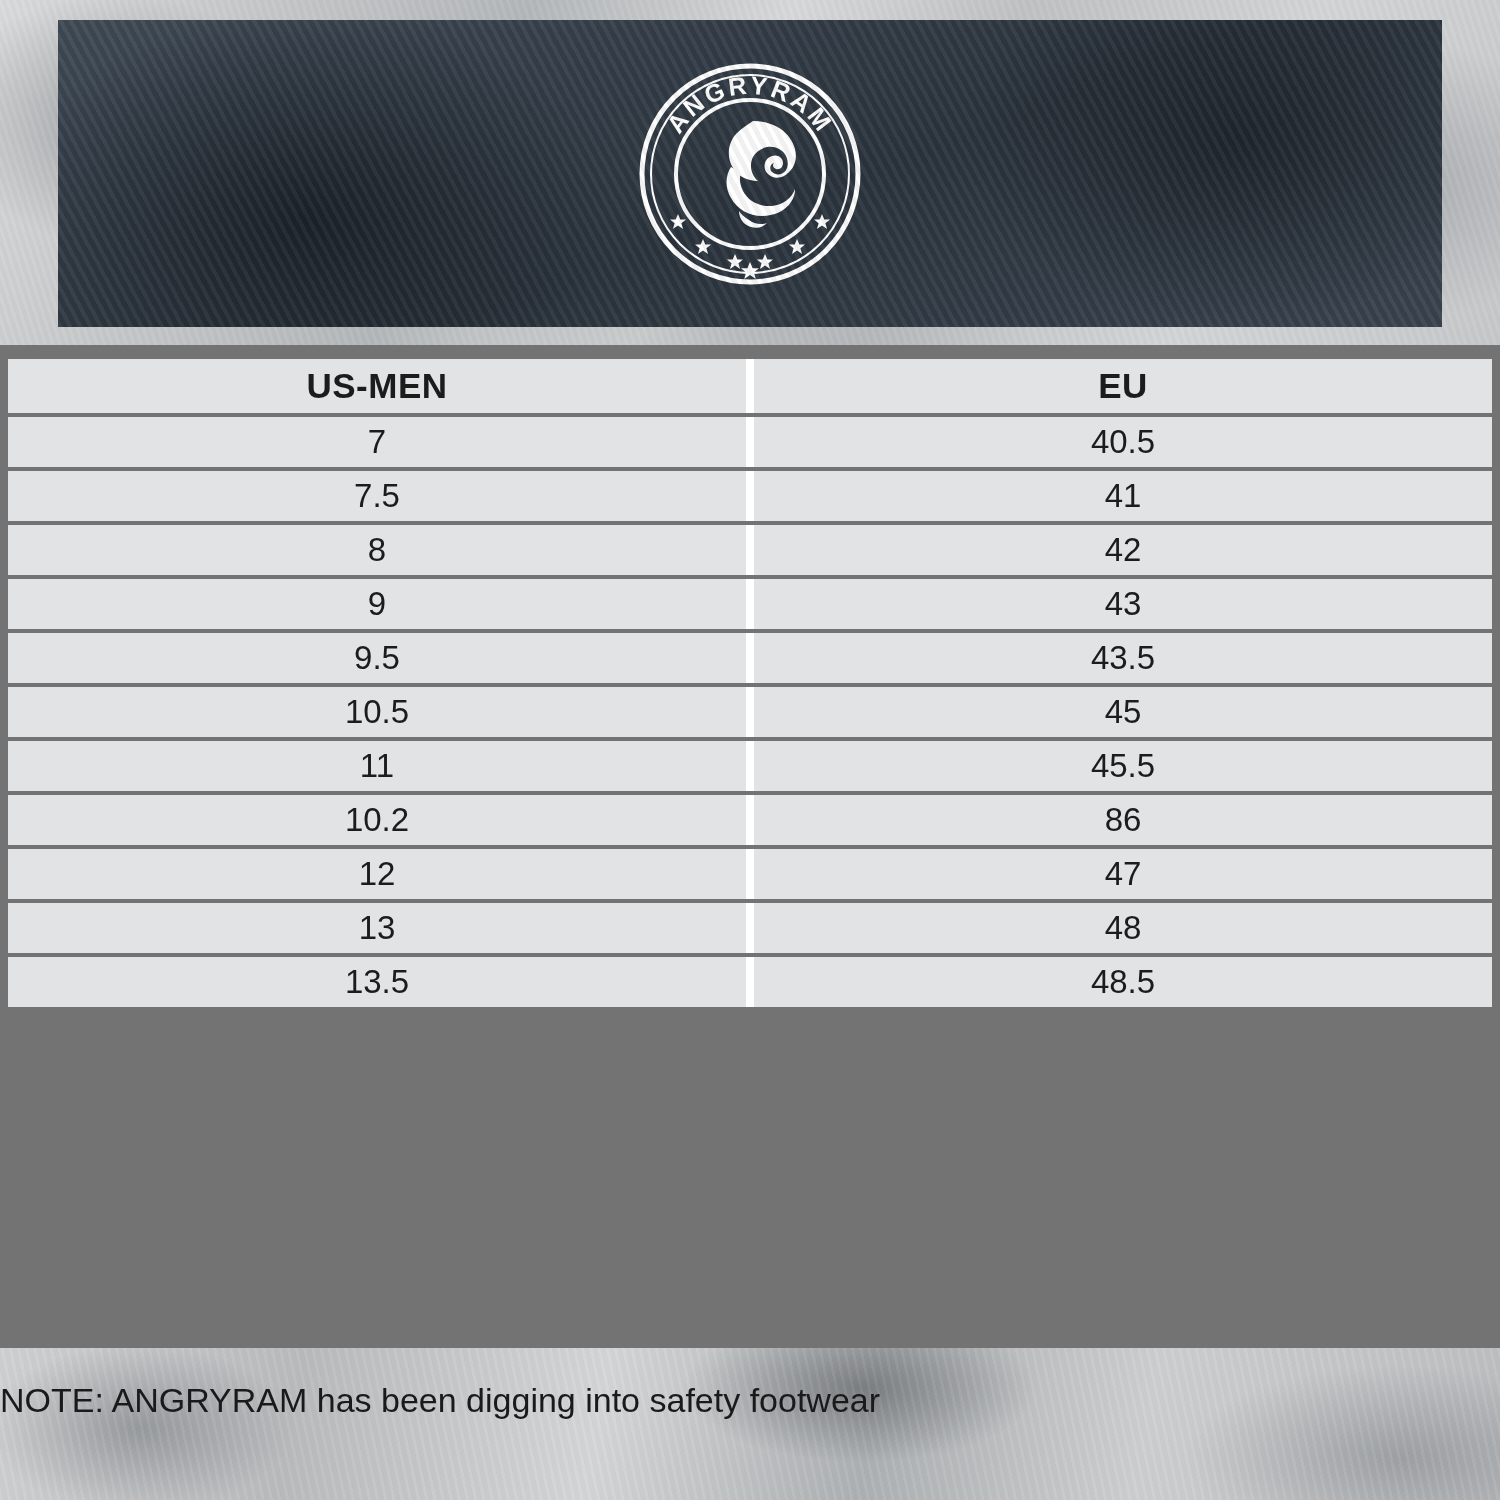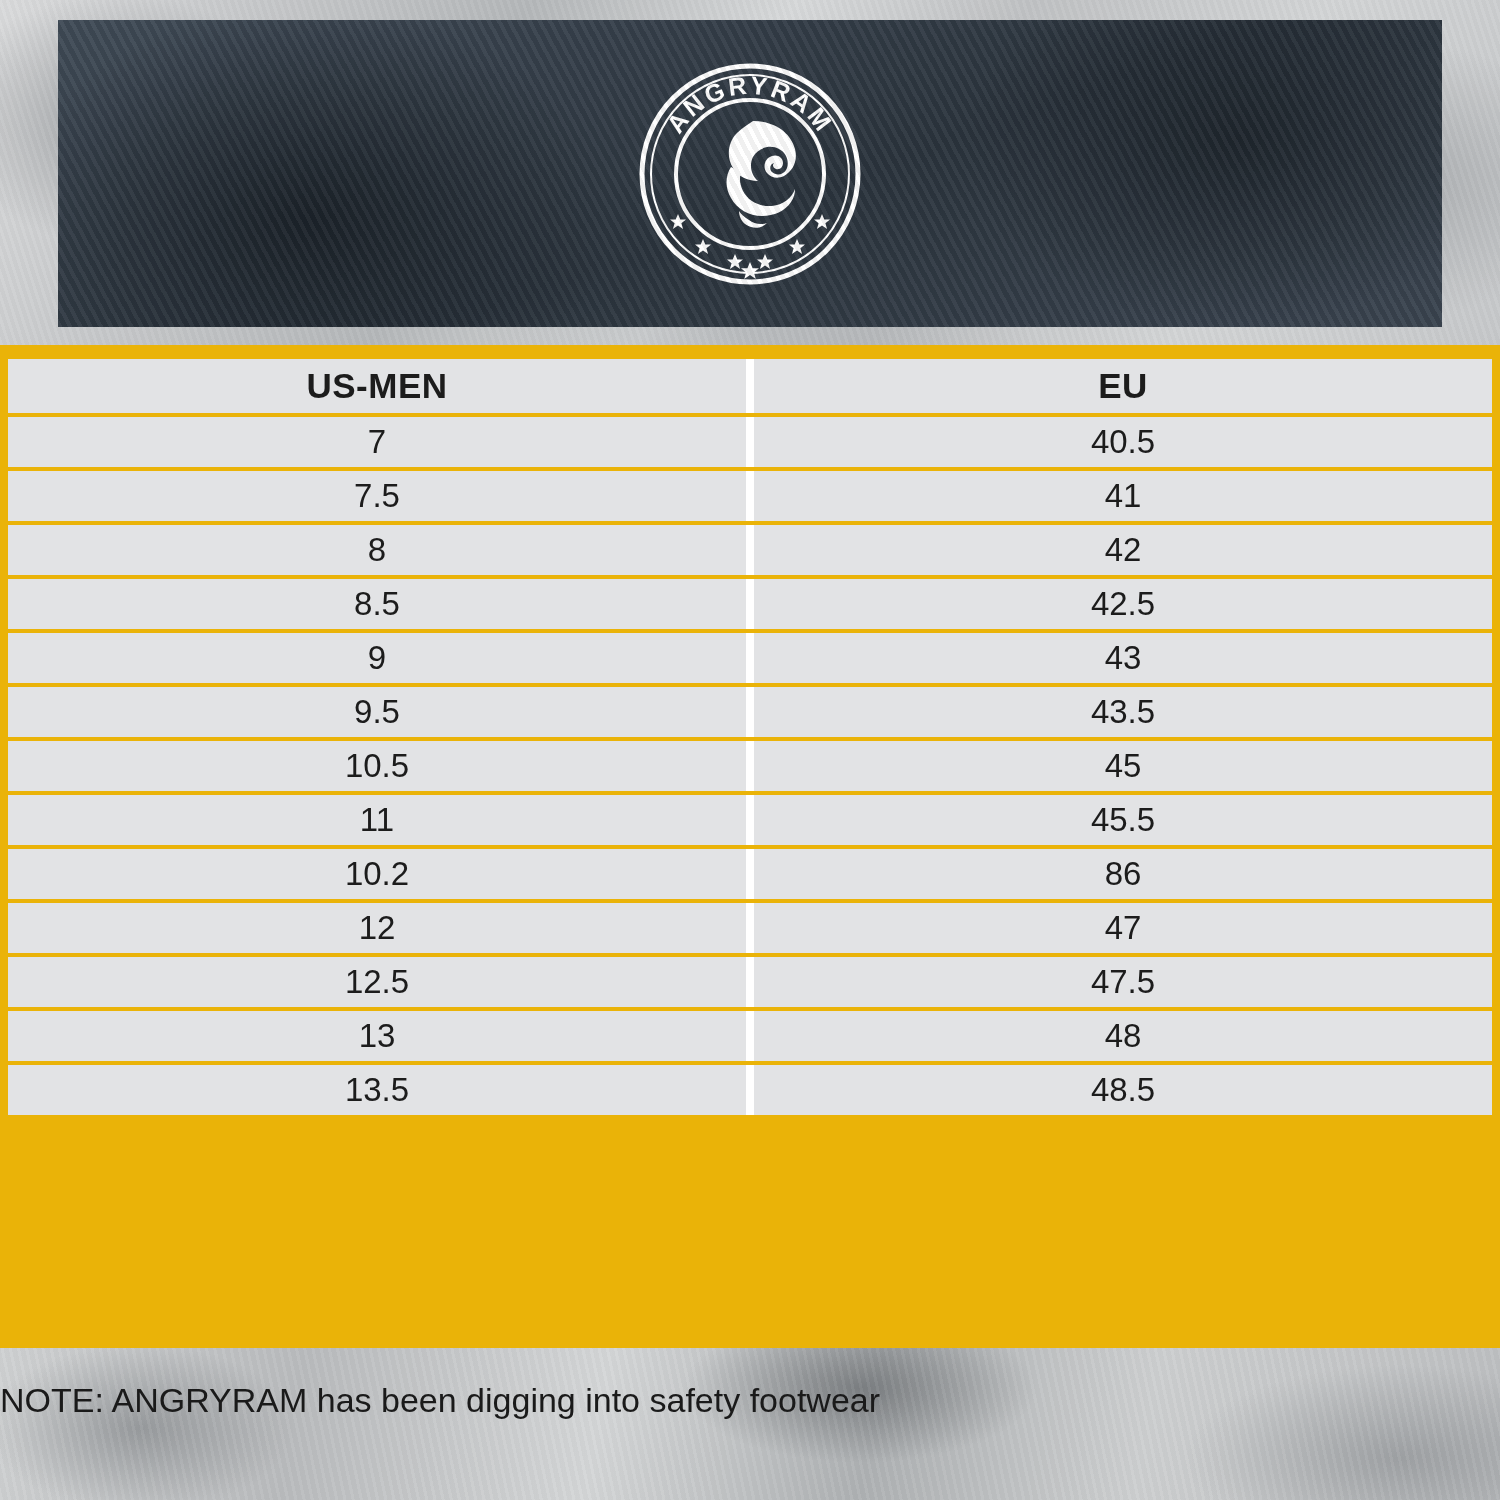--- a/index.html
+++ b/index.html
@@ -9,21 +9,21 @@
     height: 1500px;
     overflow: hidden;
     font-family: "Liberation Sans", sans-serif;
     background: #ffffff;
   }
 
   #page {
     position: relative;
     width: 1500px;
     height: 1500px;
-    background: #eab308;
+    background: #737373;
   }
 
   
   .photo-bg {
     position: absolute;
     left: 0;
     top: 0;
     width: 1500px;
     height: 345px;
     background:
@@ -245,25 +245,20 @@
         <td>7.5</td>
         <td class="col-divider"></td>
         <td>41</td>
       </tr>
       <tr>
         <td>8</td>
         <td class="col-divider"></td>
         <td>42</td>
       </tr>
       <tr>
-        <td>8.5</td>
-        <td class="col-divider"></td>
-        <td>42.5</td>
-      </tr>
-      <tr>
         <td>9</td>
         <td class="col-divider"></td>
         <td>43</td>
       </tr>
       <tr>
         <td>9.5</td>
         <td class="col-divider"></td>
         <td>43.5</td>
       </tr>
       <tr>
@@ -278,25 +273,20 @@
       </tr>
       <tr>
         <td>10.2</td>
         <td class="col-divider"></td>
         <td>86</td>
       </tr>
       <tr>
         <td>12</td>
         <td class="col-divider"></td>
         <td>47</td>
-      </tr>
-      <tr>
-        <td>12.5</td>
-        <td class="col-divider"></td>
-        <td>47.5</td>
       </tr>
       <tr>
         <td>13</td>
         <td class="col-divider"></td>
         <td>48</td>
       </tr>
       <tr>
         <td>13.5</td>
         <td class="col-divider"></td>
         <td>48.5</td>

